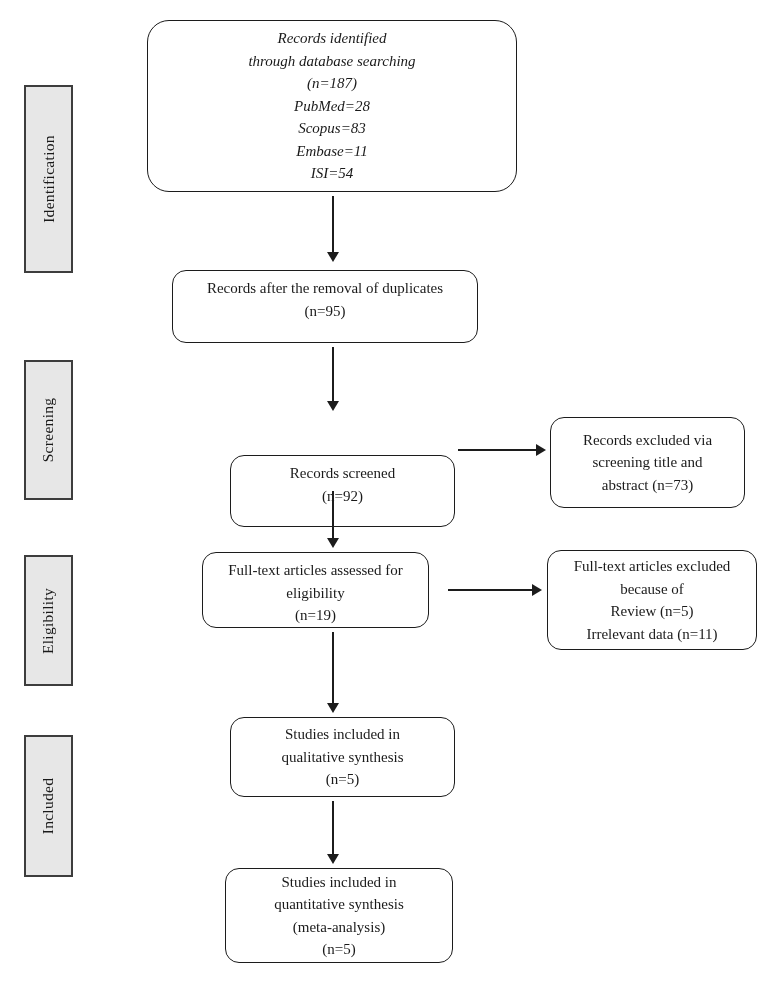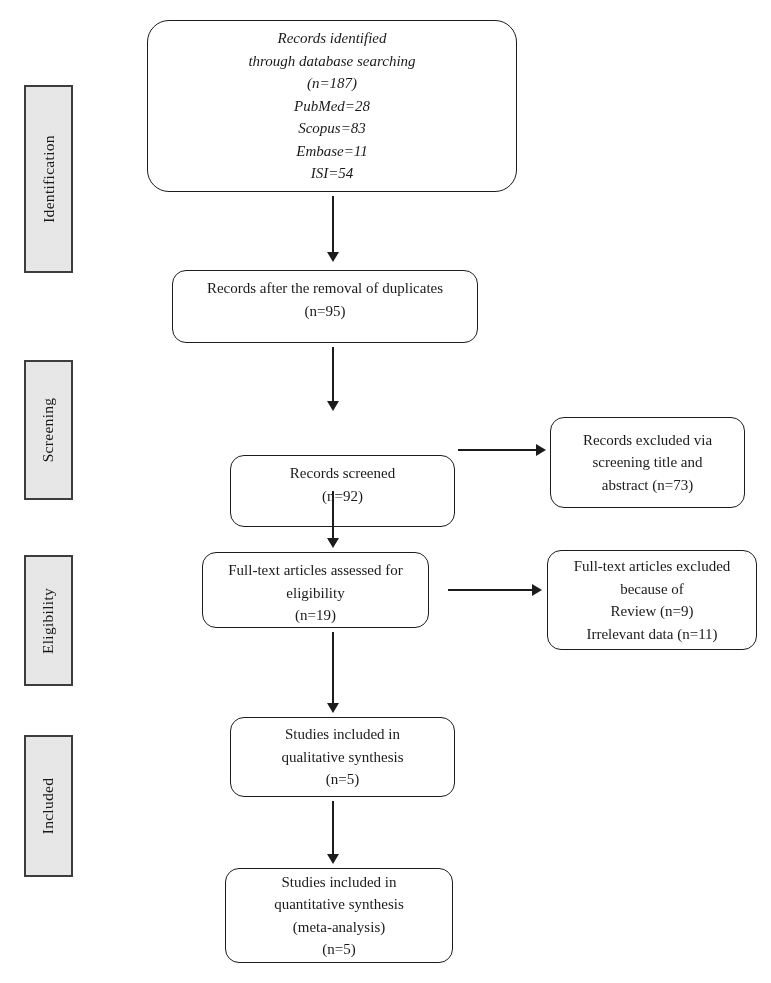--- a/index.html
+++ b/index.html
@@ -158,21 +158,21 @@
 
   <div class="fbox" id="box-fulltext">
     <div class="box-text">Full-text articles assessed for
 eligibility
 (n=19)</div>
   </div>
 
   <div class="fbox" id="box-excluded-fulltext">
     <div class="box-text">Full-text articles excluded
 because of
-Review (n=9)
+Review (n=5)
 Irrelevant data (n=11)</div>
   </div>
 
   <div class="fbox" id="box-qualitative">
     <div class="box-text">Studies included in
 qualitative synthesis
 (n=5)</div>
   </div>
 
   <div class="fbox" id="box-quantitative">

